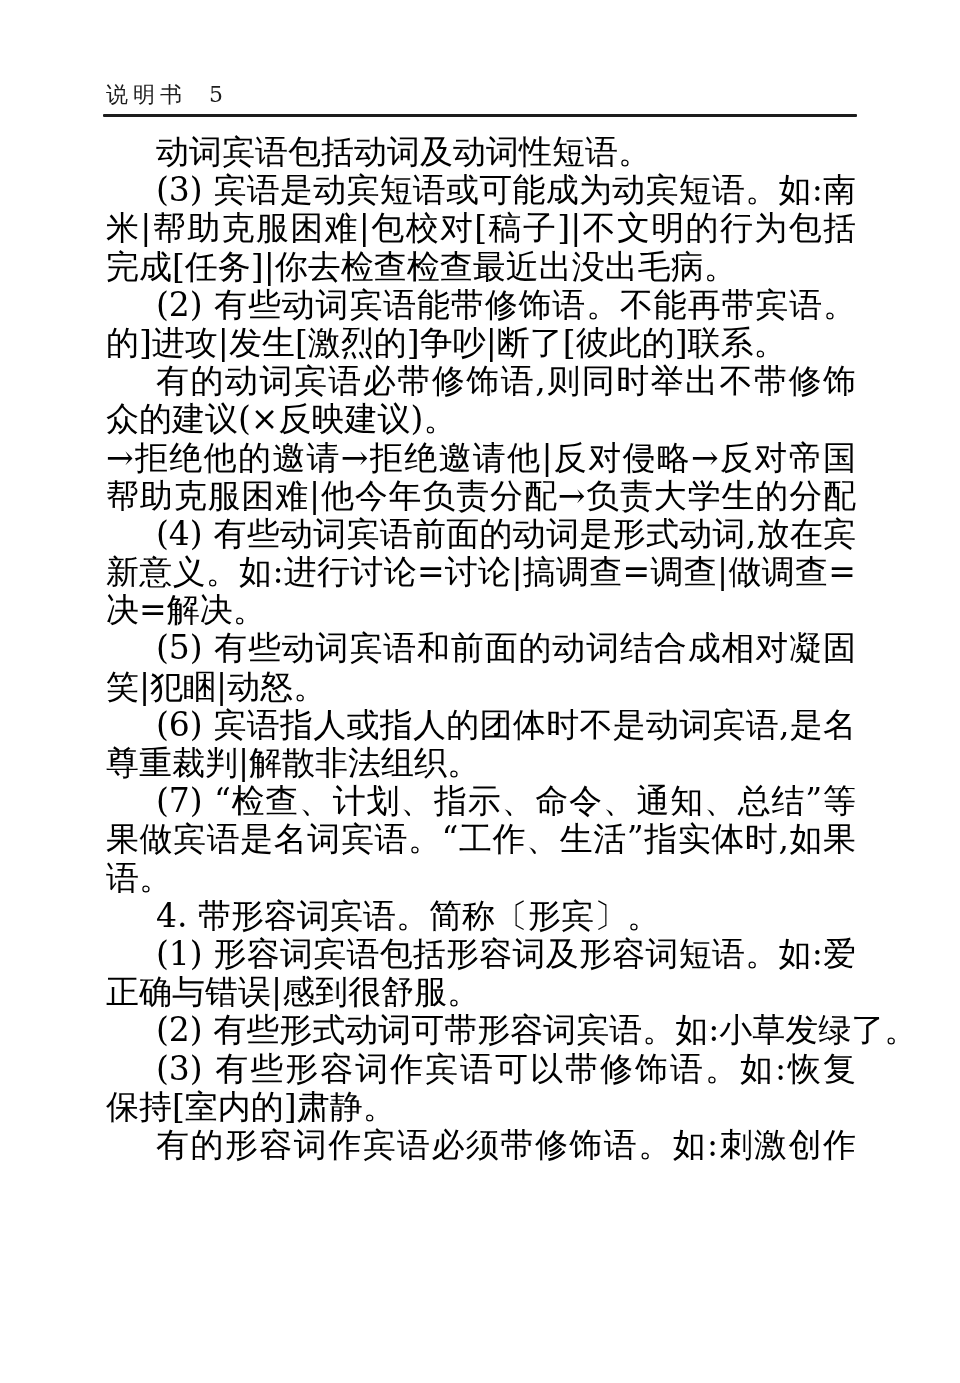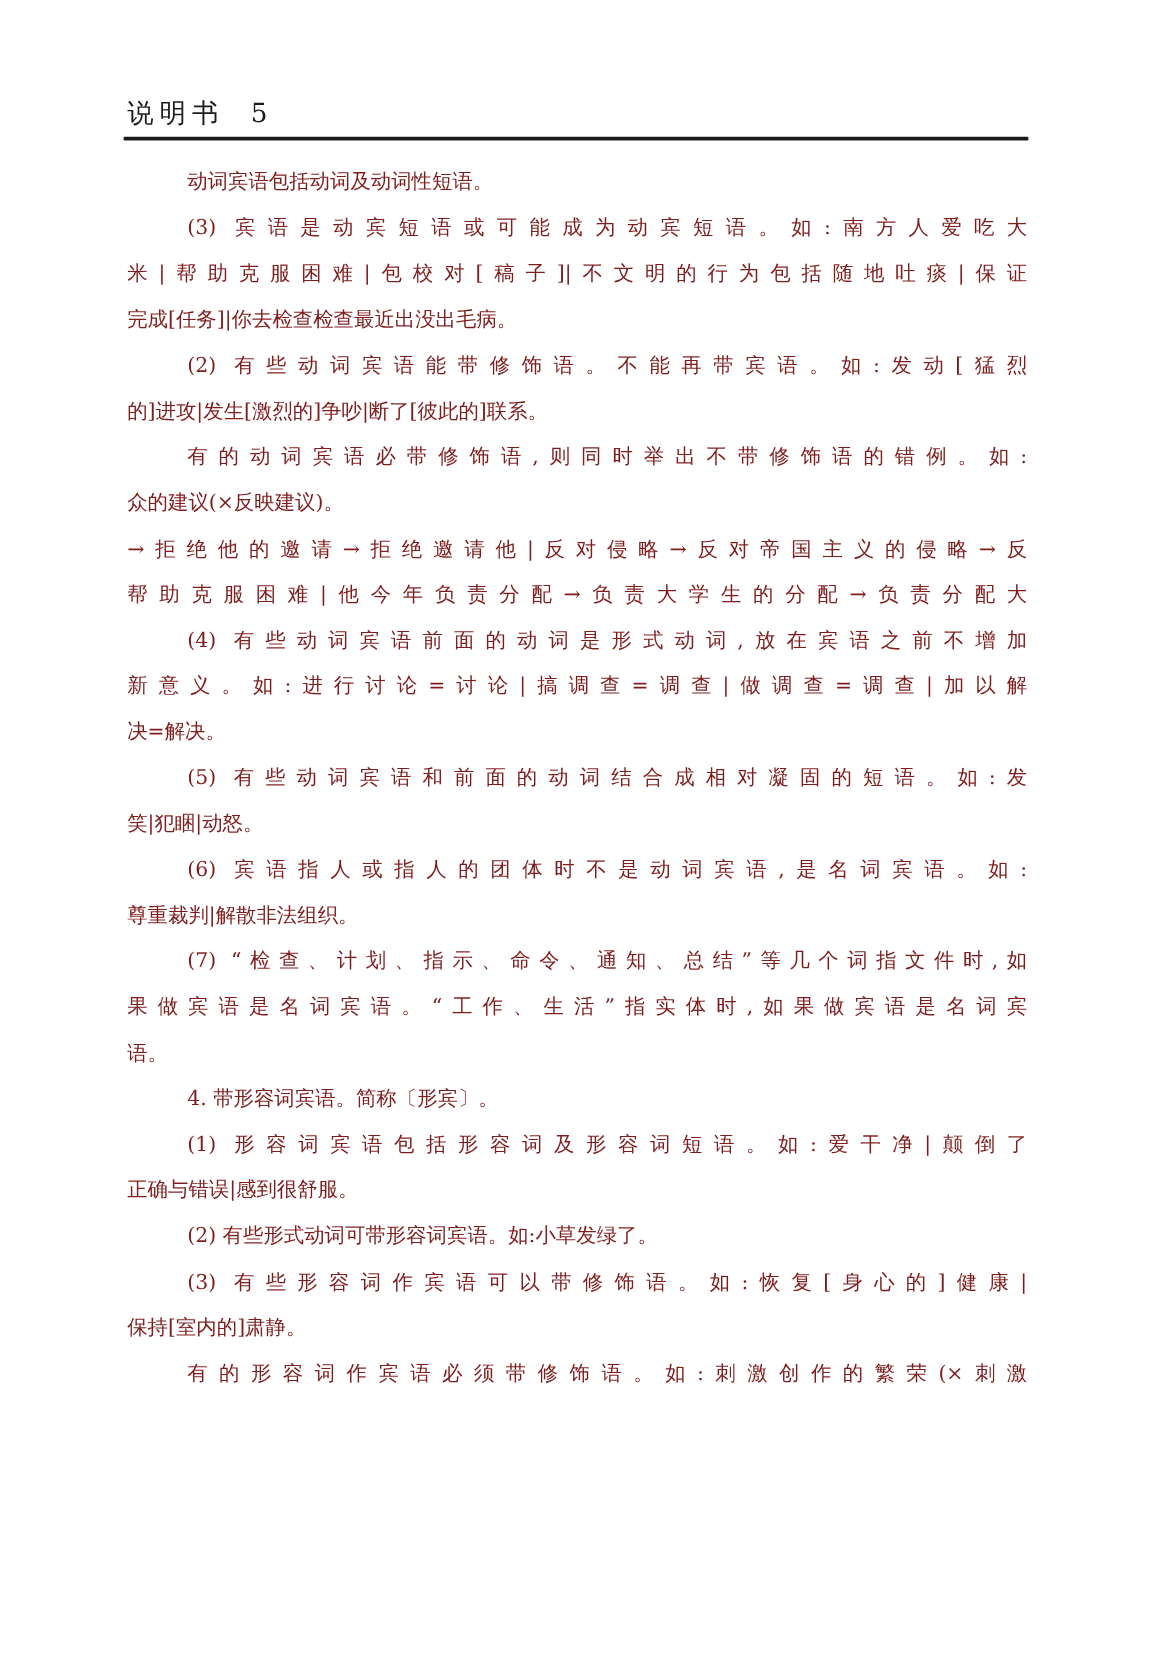--- a/index.html
+++ b/index.html
@@ -30,22 +30,22 @@
     background: #1c1c1c;
     border-radius: 1px;
   }
   .body-text {
     position: absolute;
     top: 133px; left: 106px; width: 750px;
   }
   .line {
     height: 38.2px;
     line-height: 38.2px;
-    font-size: 17px;
-    color: #7f1d1d;
+    font-size: 33px;
+    color: #000000;
     white-space: nowrap;
     text-align: left;
   }
   .line.indent { padding-left: 50px; }
   .line.fill {
     white-space: normal;
     overflow: hidden;
     text-align: justify;
     text-align-last: justify;
   }

